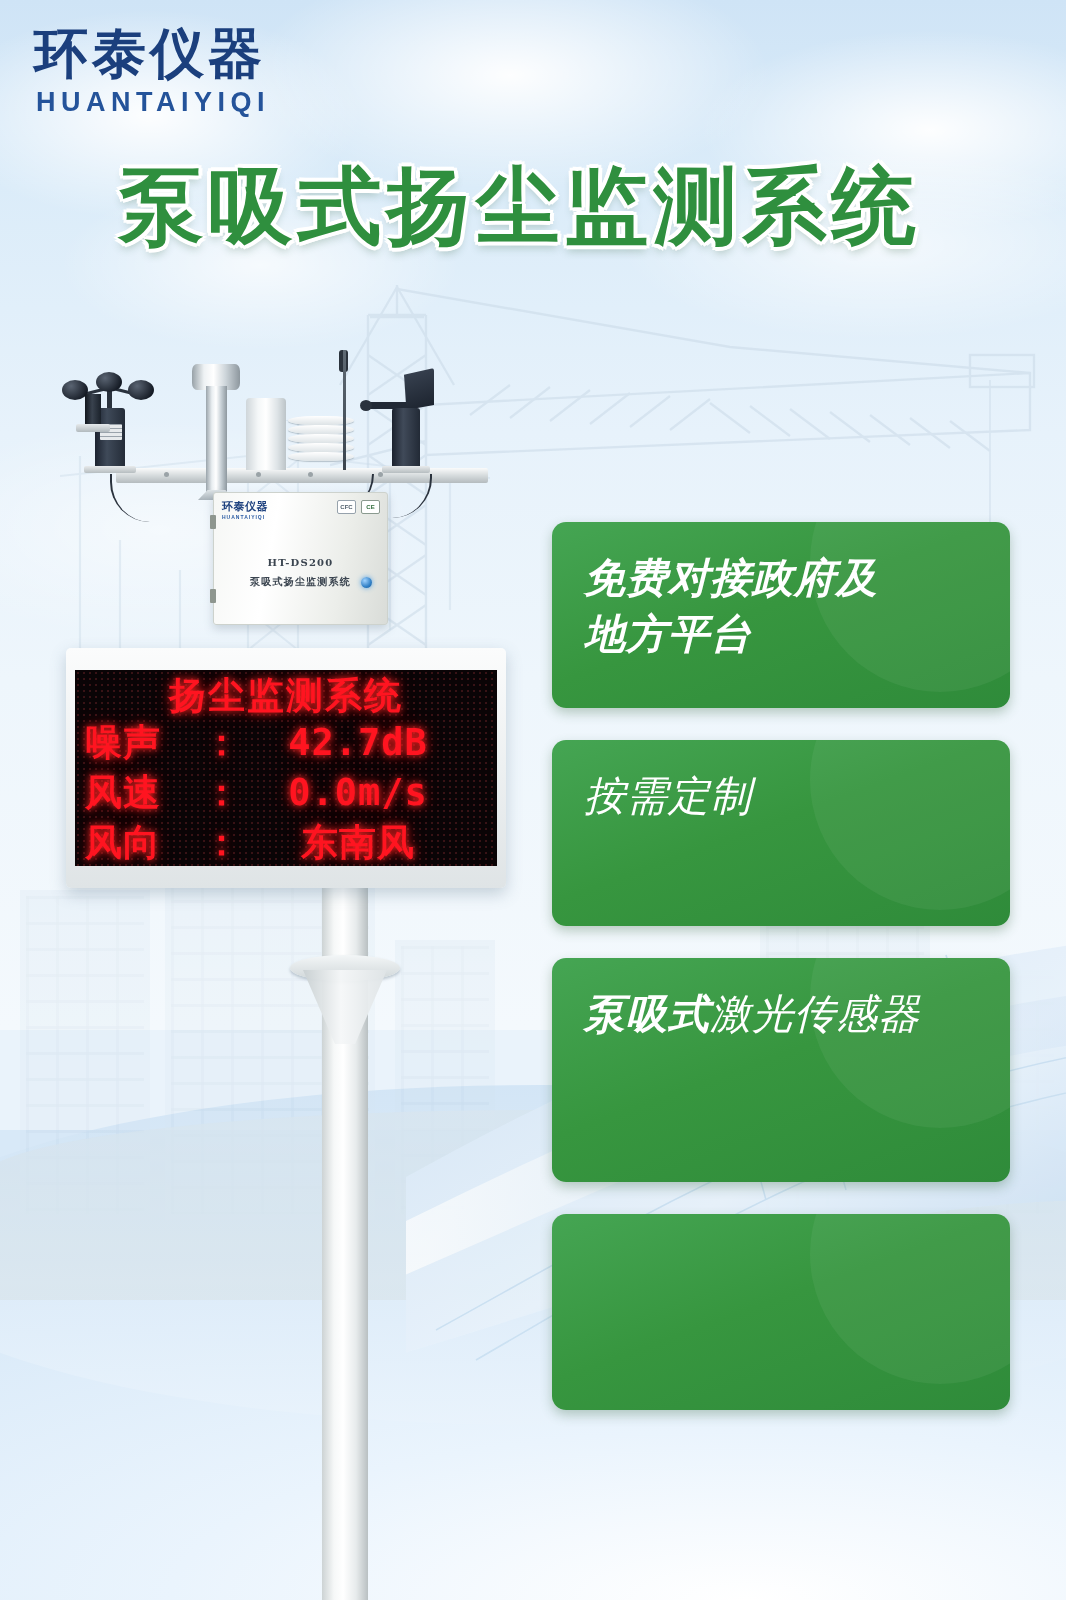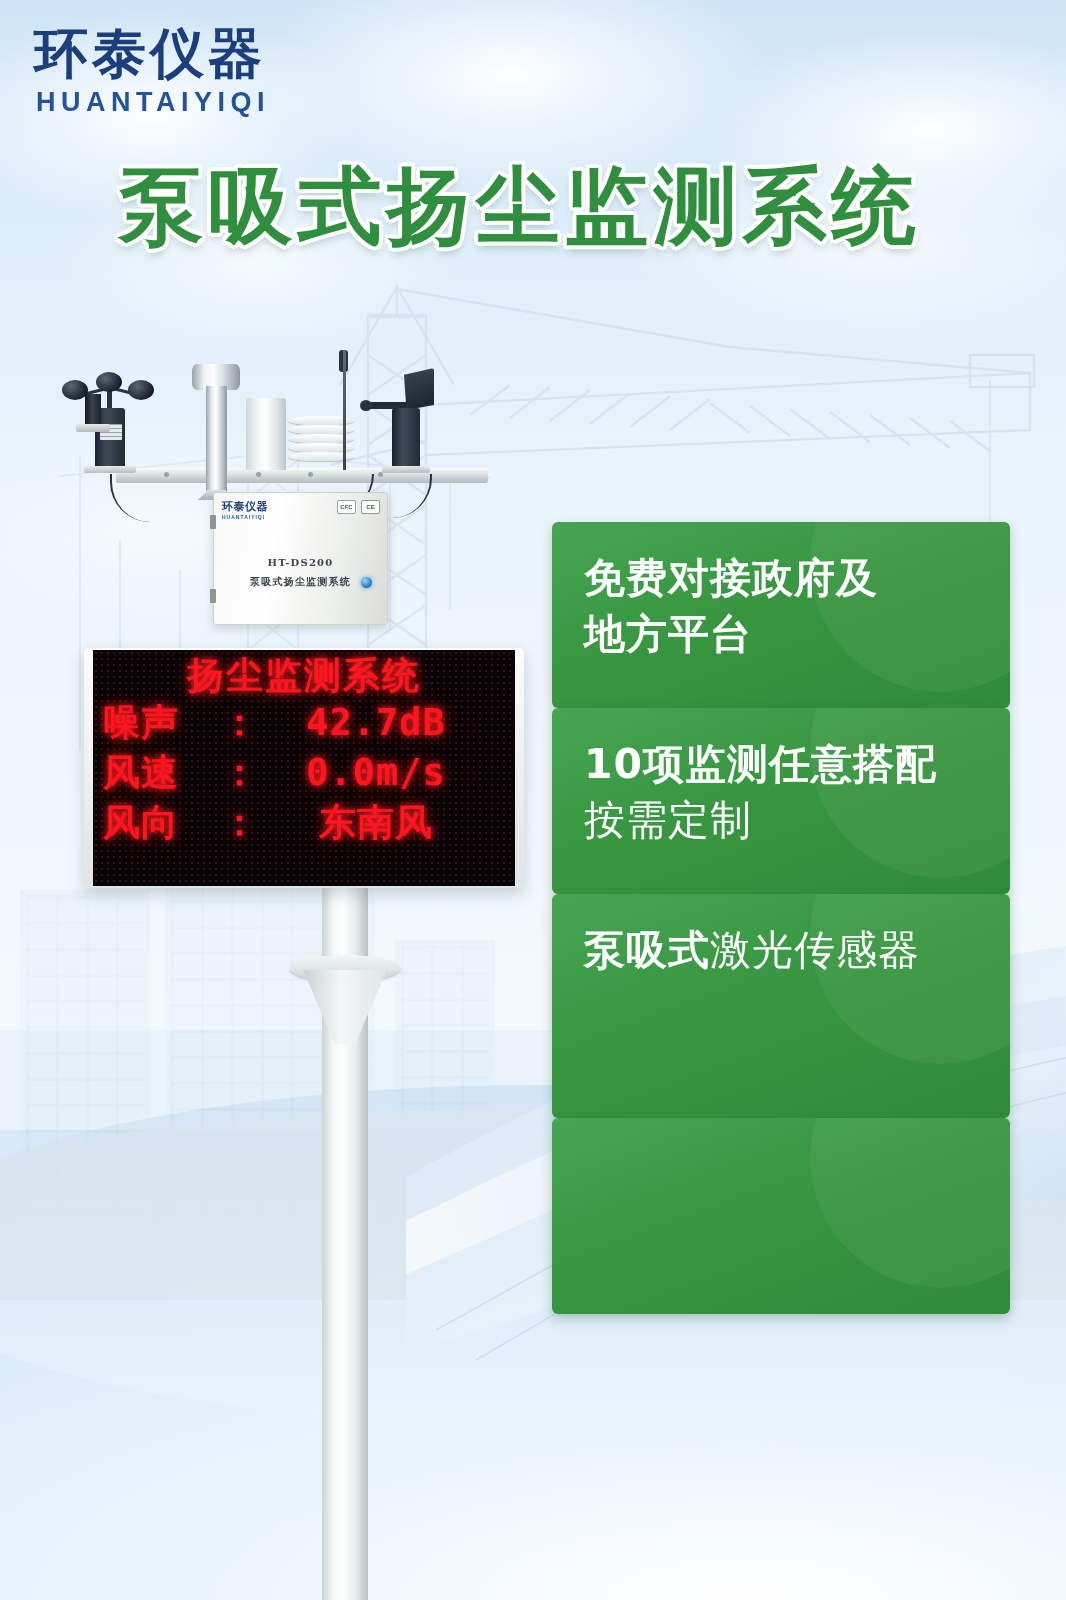--- a/index.html
+++ b/index.html
@@ -116,24 +116,24 @@
   }
   .collar-brace {
     position:absolute; left:243px; top:620px; width:84px; height:74px;
     background:linear-gradient(90deg,#c9d0d2,#f5f7f8 45%,#dfe4e6);
     clip-path:polygon(40% 0, 60% 0, 100% 0, 62% 100%, 38% 100%, 0 0);
     opacity:.95;
   }
 
   
   .led-frame {
-    position:absolute; left:24px; top:298px; width:440px; height:240px;
+    position:absolute; left:6px; top:298px; width:440px; height:240px;
     background:linear-gradient(180deg,#fbfcfc,#dfe4e6);
     border-radius:5px;
-    padding:2px 9px;
+    padding:22px 9px;
     box-shadow:0 6px 16px rgba(90,115,135,.3);
   }
   .led-screen {
     width:100%; height:100%;
     background:#0a0406;
     position:relative; overflow:hidden;
     background-image:
       radial-gradient(circle, rgba(120,40,45,.42) 0.9px, transparent 1.1px);
     background-size:6px 6px;
   }
@@ -294,25 +294,26 @@
     position:absolute; left:279px; top:0px; width:9px; height:22px;
     background:#2b333d; border-radius:3px;
   }
 
   .cable { position:absolute; border-left:2px solid #2a323d; border-radius:0 0 0 40px; }
 
   
   .cards { position:absolute; left:552px; top:522px; width:458px; }
   .card {
     background:linear-gradient(160deg,#45a553 0%, #37963f 46%, #2f8b3a 100%);
-    border-radius:6px;
+    border-radius:14px;
     box-shadow:0 5px 12px rgba(45,95,55,.30);
     padding:28px 0 28px 32px;
+    margin-bottom:32px;
     color:#fff;
-    position:relative; overflow:hidden;
+    position:relative; overflow:hidden;font-style:italic;
   }
   .card::after{
     content:""; position:absolute; right:-60px; top:-90px;
     width:260px; height:260px; border-radius:50%;
     background:rgba(255,255,255,.055);
   }
   .card-l1, .card-l2 {
     font-size:41px; line-height:56px; letter-spacing:1px;
     font-family:"DejaVu Sans","Liberation Sans",sans-serif;
   }
@@ -509,21 +510,20 @@
   </div>
 
   <div class="cards">
 
     <div class="card card-h1">
       <div class="card-l1">免费对接政府及</div>
       <div class="card-l1">地方平台</div>
     </div>
 
     <div class="card card-h2">
-      <div class="card-l1">10项监测任意搭配</div>
       <div class="card-l2">按需定制</div>
     </div>
 
     <div class="card card-h3">
       <div class="card-l1"><span>泵吸式</span><span class="reg">激光传感器</span></div>
     </div>
 
     <div class="card card-h4">
     </div>
 

